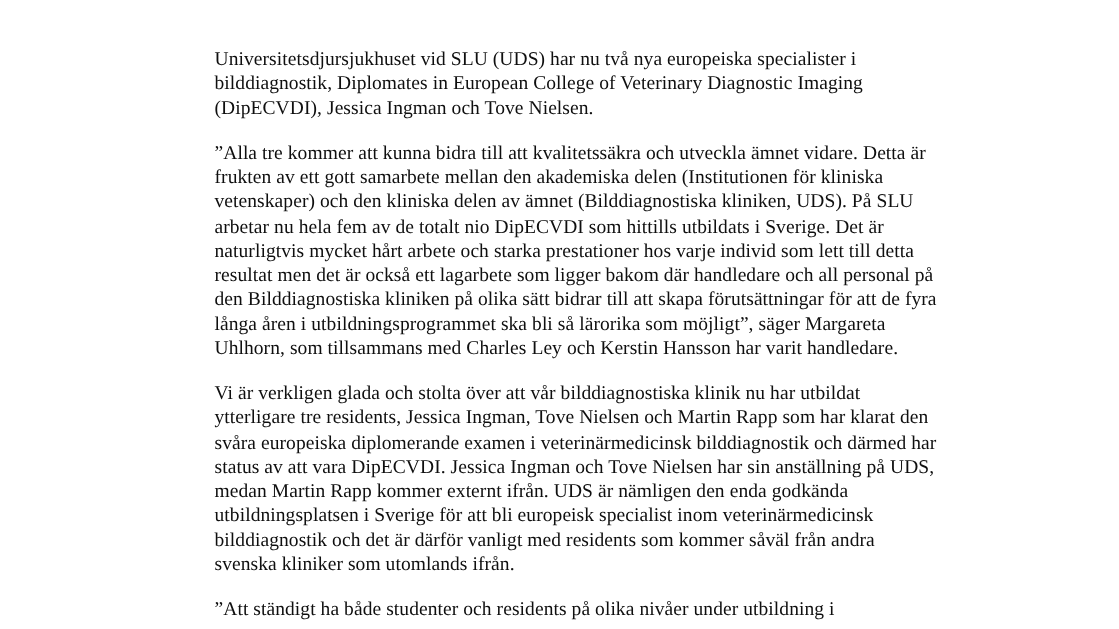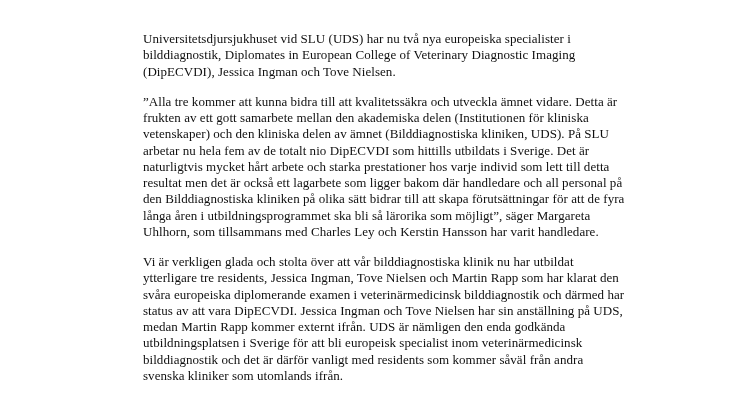--- a/index.html
+++ b/index.html
@@ -55,14 +55,15 @@
 långa åren i utbildningsprogrammet ska bli så lärorika som möjligt”, säger Margareta
 Uhlhorn, som tillsammans med Charles Ley och Kerstin Hansson har varit handledare.</div>
     <div class="para">Vi är verkligen glada och stolta över att vår bilddiagnostiska klinik nu har utbildat
 ytterligare tre residents, Jessica Ingman, Tove Nielsen och Martin Rapp som har klarat den
 svåra europeiska diplomerande examen i veterinärmedicinsk bilddiagnostik och därmed har
 status av att vara DipECVDI. Jessica Ingman och Tove Nielsen har sin anställning på UDS,
 medan Martin Rapp kommer externt ifrån. UDS är nämligen den enda godkända
 utbildningsplatsen i Sverige för att bli europeisk specialist inom veterinärmedicinsk
 bilddiagnostik och det är därför vanligt med residents som kommer såväl från andra
 svenska kliniker som utomlands ifrån.</div>
+    <div class="para">”Att ständigt ha både studenter och residents på olika nivåer under utbildning i</div>
   </article>
 </div>
 
 </body></html>

